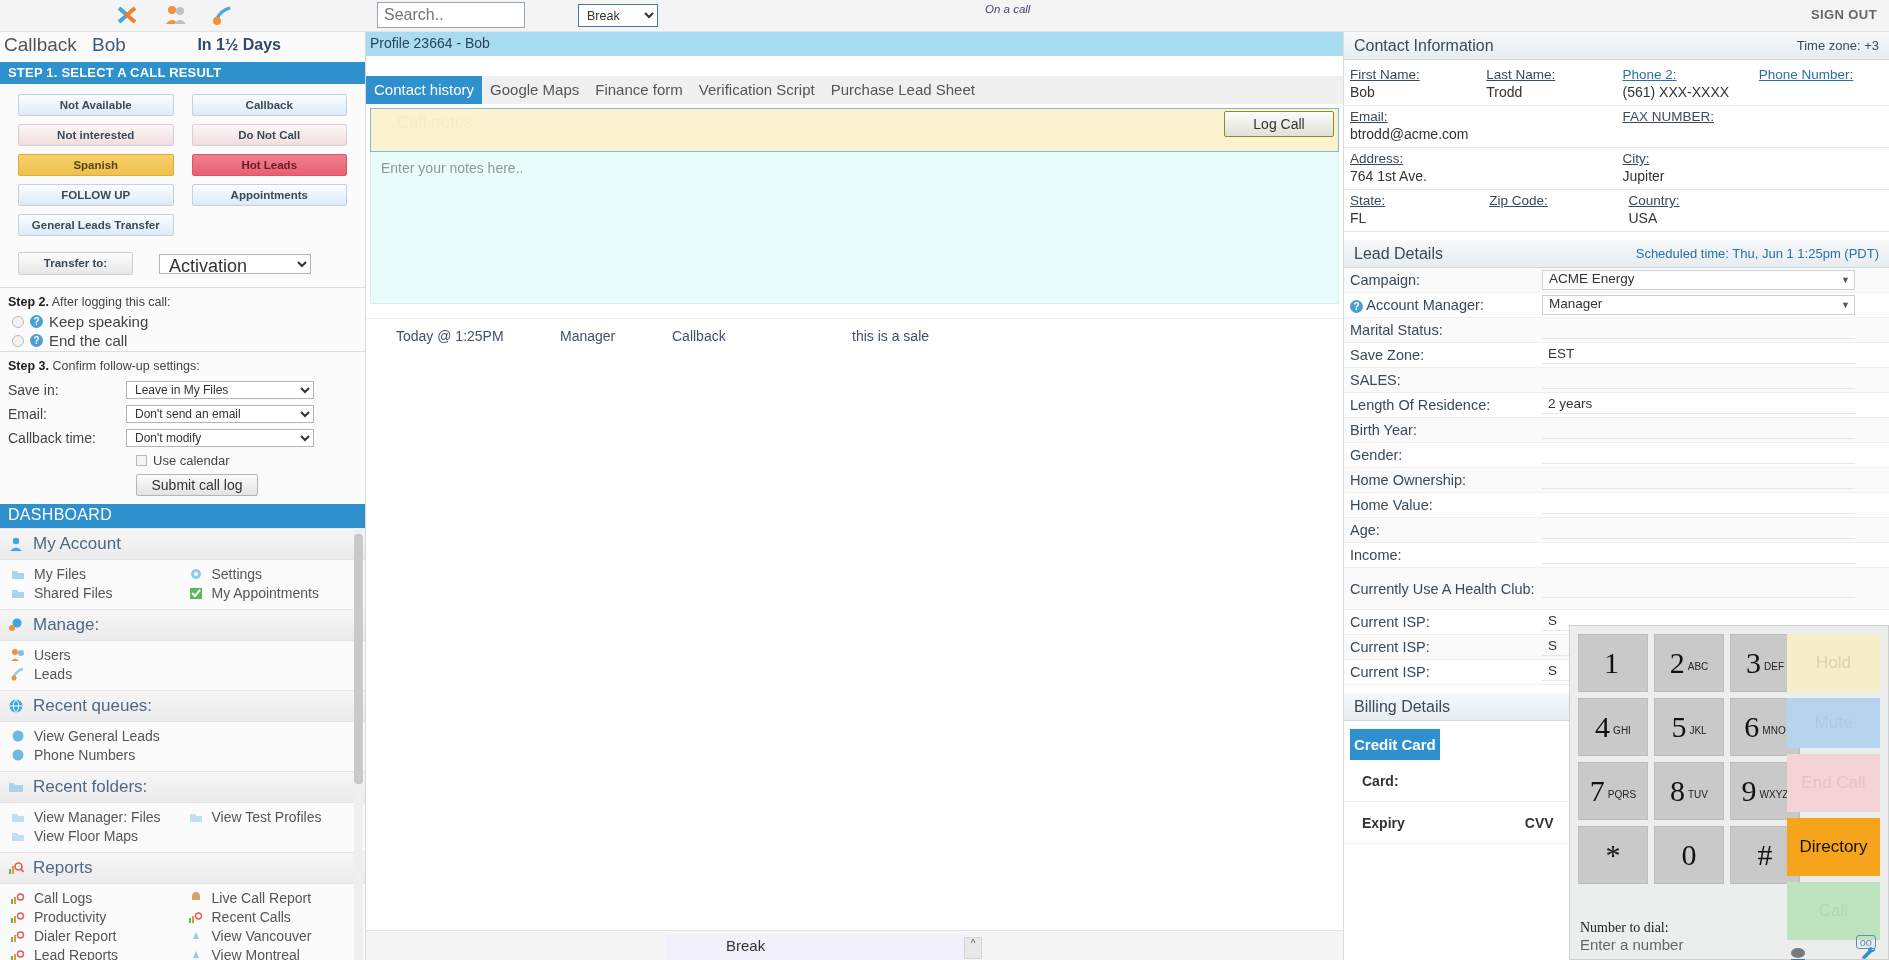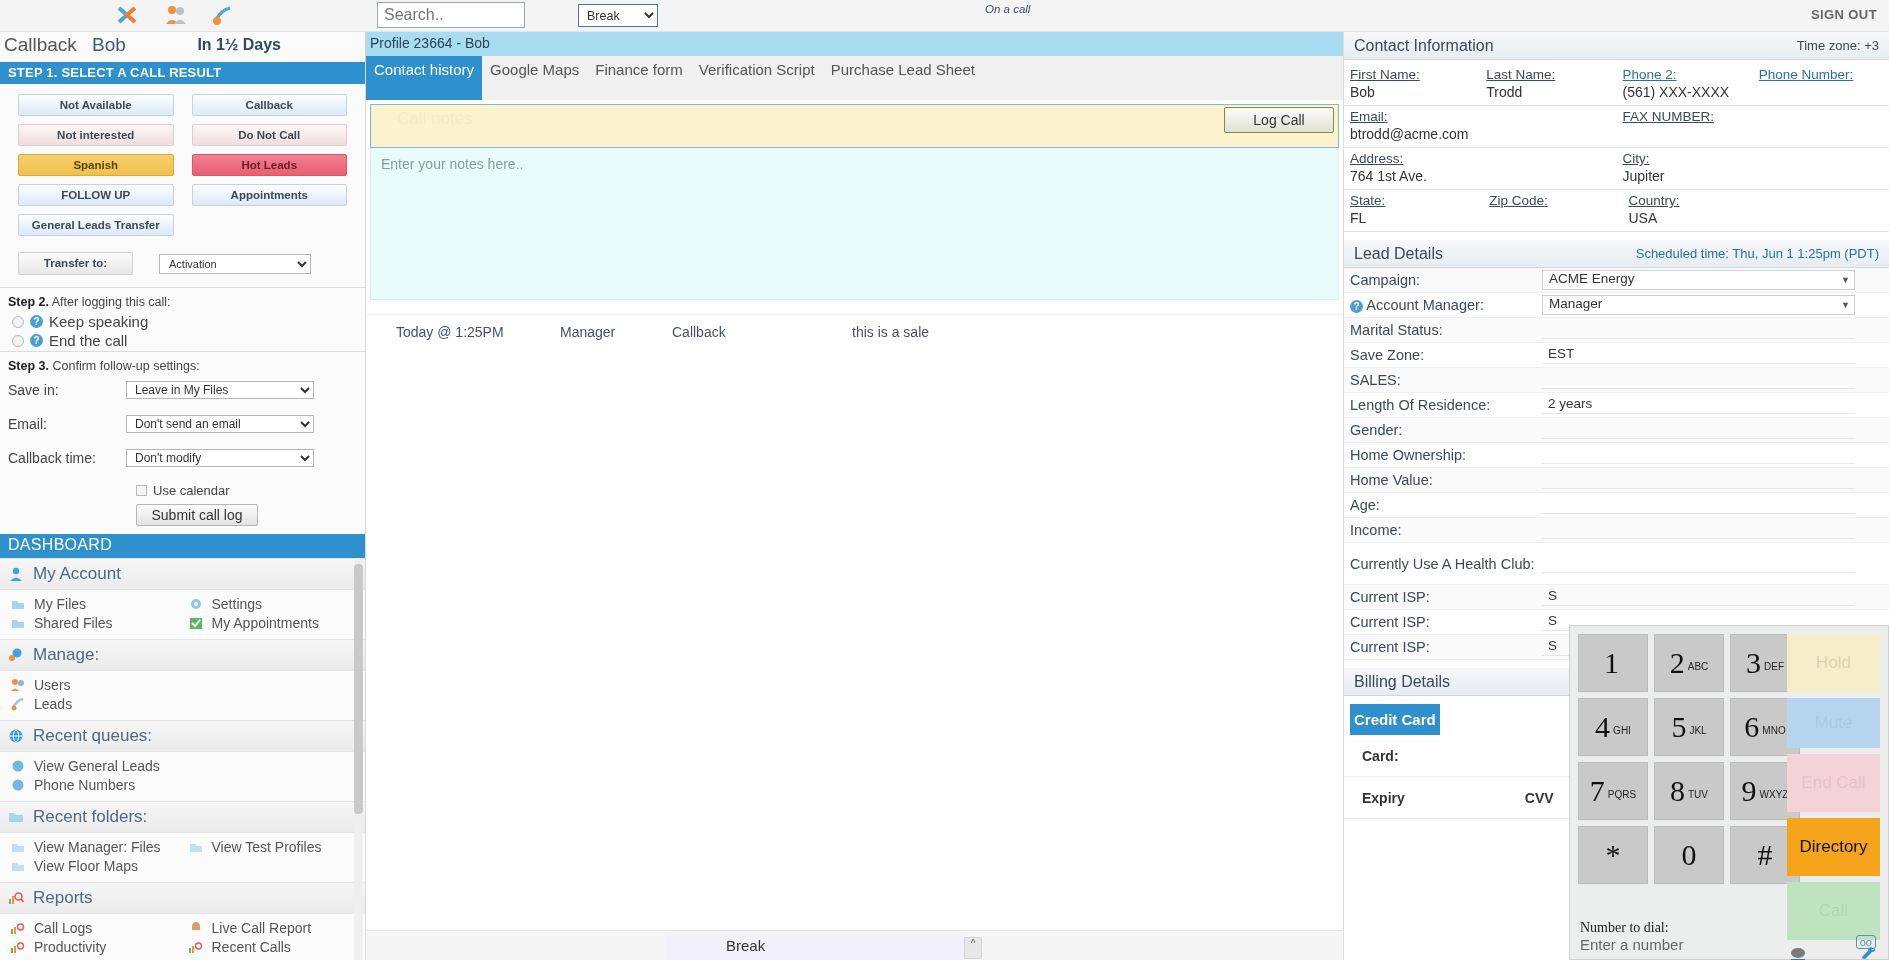--- a/index.html
+++ b/index.html
@@ -74,33 +74,33 @@
   .rbtn.wide { grid-column: 1 / 2; }
   .transferrow { display:flex; align-items:center; padding: 12px 18px 10px 18px; gap: 26px;}
   .tbtn {
     width: 115px; height: 23px; line-height: 21px; text-align:center;
     font-size: 11.5px; font-weight:bold; color:#3a4a58;
     border:1px solid #cfcfcf; border-radius:2px;
     background: linear-gradient(#fdfdfd,#e7e7e7); cursor:pointer;
   }
   .tsel {
     width: 152px; height: 20px; border:1px solid #b5b5b5; background:#fff;
-    font-size:11px; color:#333; padding-left:5px;
+    font-size:18px; color:#333; padding-left:5px;
     font-family:"Liberation Sans", sans-serif;
   }
   .hr { height:1px; background:#dcdcdc; margin: 2px 0 0 0; }
   .steplabel { font-size:12.5px; color:#444; padding: 7px 0 4px 8px;}
   .steplabel b { color:#222; }
   .radiorow { display:flex; align-items:center; gap:6px; padding-left:12px; margin-bottom:2px;}
   .radiodot { width:12px;height:12px;border-radius:50%;border:1px solid #b9b9b9;background:#f2f2f2; display:inline-block;}
   .qmark { width:13px;height:13px;border-radius:50%; background:#4a9fd6; color:#fff;
            font-size:10px;font-weight:bold;text-align:center;line-height:13px; display:inline-block;}
   .radiorow .rl { font-size:15px; color:#444; }
   .s3grid { padding: 4px 0 0 8px; }
-  .s3row { display:flex; align-items:center; margin-bottom:16px; }
+  .s3row { display:flex; align-items:center; margin-bottom:6px; }
   .s3row .lab { width: 118px; font-size:14px; color:#444; }
   .s3sel { width: 188px; height:18px; border:1px solid #b5b5b5; background:#fff;
            font-size:12px; color:#333; padding-left:4px;
            font-family:"Liberation Sans", sans-serif;}
   .calrow { display:flex; align-items:center; gap:6px; padding-left:128px; margin-top:2px;}
   .cbx { width:11px;height:11px;border:1px solid #b9b9b9;background:#f4f4f4;display:inline-block;}
   .calrow span { font-size:13px; color:#444; }
   .submitwrap { padding: 6px 0 8px 128px; }
   .submitbtn {
     width: 122px; height:22px; font-size:14px; color:#333;
@@ -127,21 +127,21 @@
   .lnk { display:flex; align-items:center; gap:8px; font-size:14px; color:#555; cursor:pointer; }
   .ico { width:16px; height:16px; display:inline-block; flex:0 0 16px;}
 
   
   .center { position:absolute; left:366px; top:32px; width:977px; height:928px; background:#fff; }
   .profilebar {
     height:24px; background:#a8dcf0; color:#2b4356; font-size:14px;
     padding: 3px 0 0 4px; position:relative;
   }
   .closex { position:absolute; right: -470px; top:2px; font-size:17px; color:#4a8ab5; cursor:pointer;}
-  .tabsrow { height:44px; background:#f0f0f0; display:flex; align-items:stretch; }
+  .tabsrow { height:28px; background:#f0f0f0; display:flex; align-items:stretch;margin-top:20px; }
   .tab { padding: 5px 8px 0 8px; font-size:15px; color:#555; cursor:pointer; white-space:nowrap;}
   .tab.active { background:#2e90cc; color:#fff; }
   .notesbar {
     margin: 4px 4px 0 4px; height:44px; background:#fbf3cd; border:1px solid #7fb8d6;
     position:relative;
   }
   .notesbar .cn { position:absolute; left:26px; top:4px; font-size:17px; color:#f5ecc4; }
   .logcall {
     position:absolute; right:4px; top:2px; width:110px; height:26px;
     border:1px solid #8a8a30; background:linear-gradient(#fcfcfc,#e0e0d4);
@@ -663,20 +663,24 @@
       </div>
       <div class="ldrow">
         <span class="lbl">SALES:</span>
         <span class="val"></span>
       </div>
       <div class="ldrow">
         <span class="lbl">Length Of Residence:</span>
         <span class="val">2 years</span>
       </div>
       <div class="ldrow">
+        <span class="lbl">Birth Year:</span>
+        <span class="val"></span>
+      </div>
+      <div class="ldrow">
         <span class="lbl">Gender:</span>
         <span class="val"></span>
       </div>
       <div class="ldrow">
         <span class="lbl">Home Ownership:</span>
         <span class="val"></span>
       </div>
       <div class="ldrow">
         <span class="lbl">Home Value:</span>
         <span class="val"></span>

